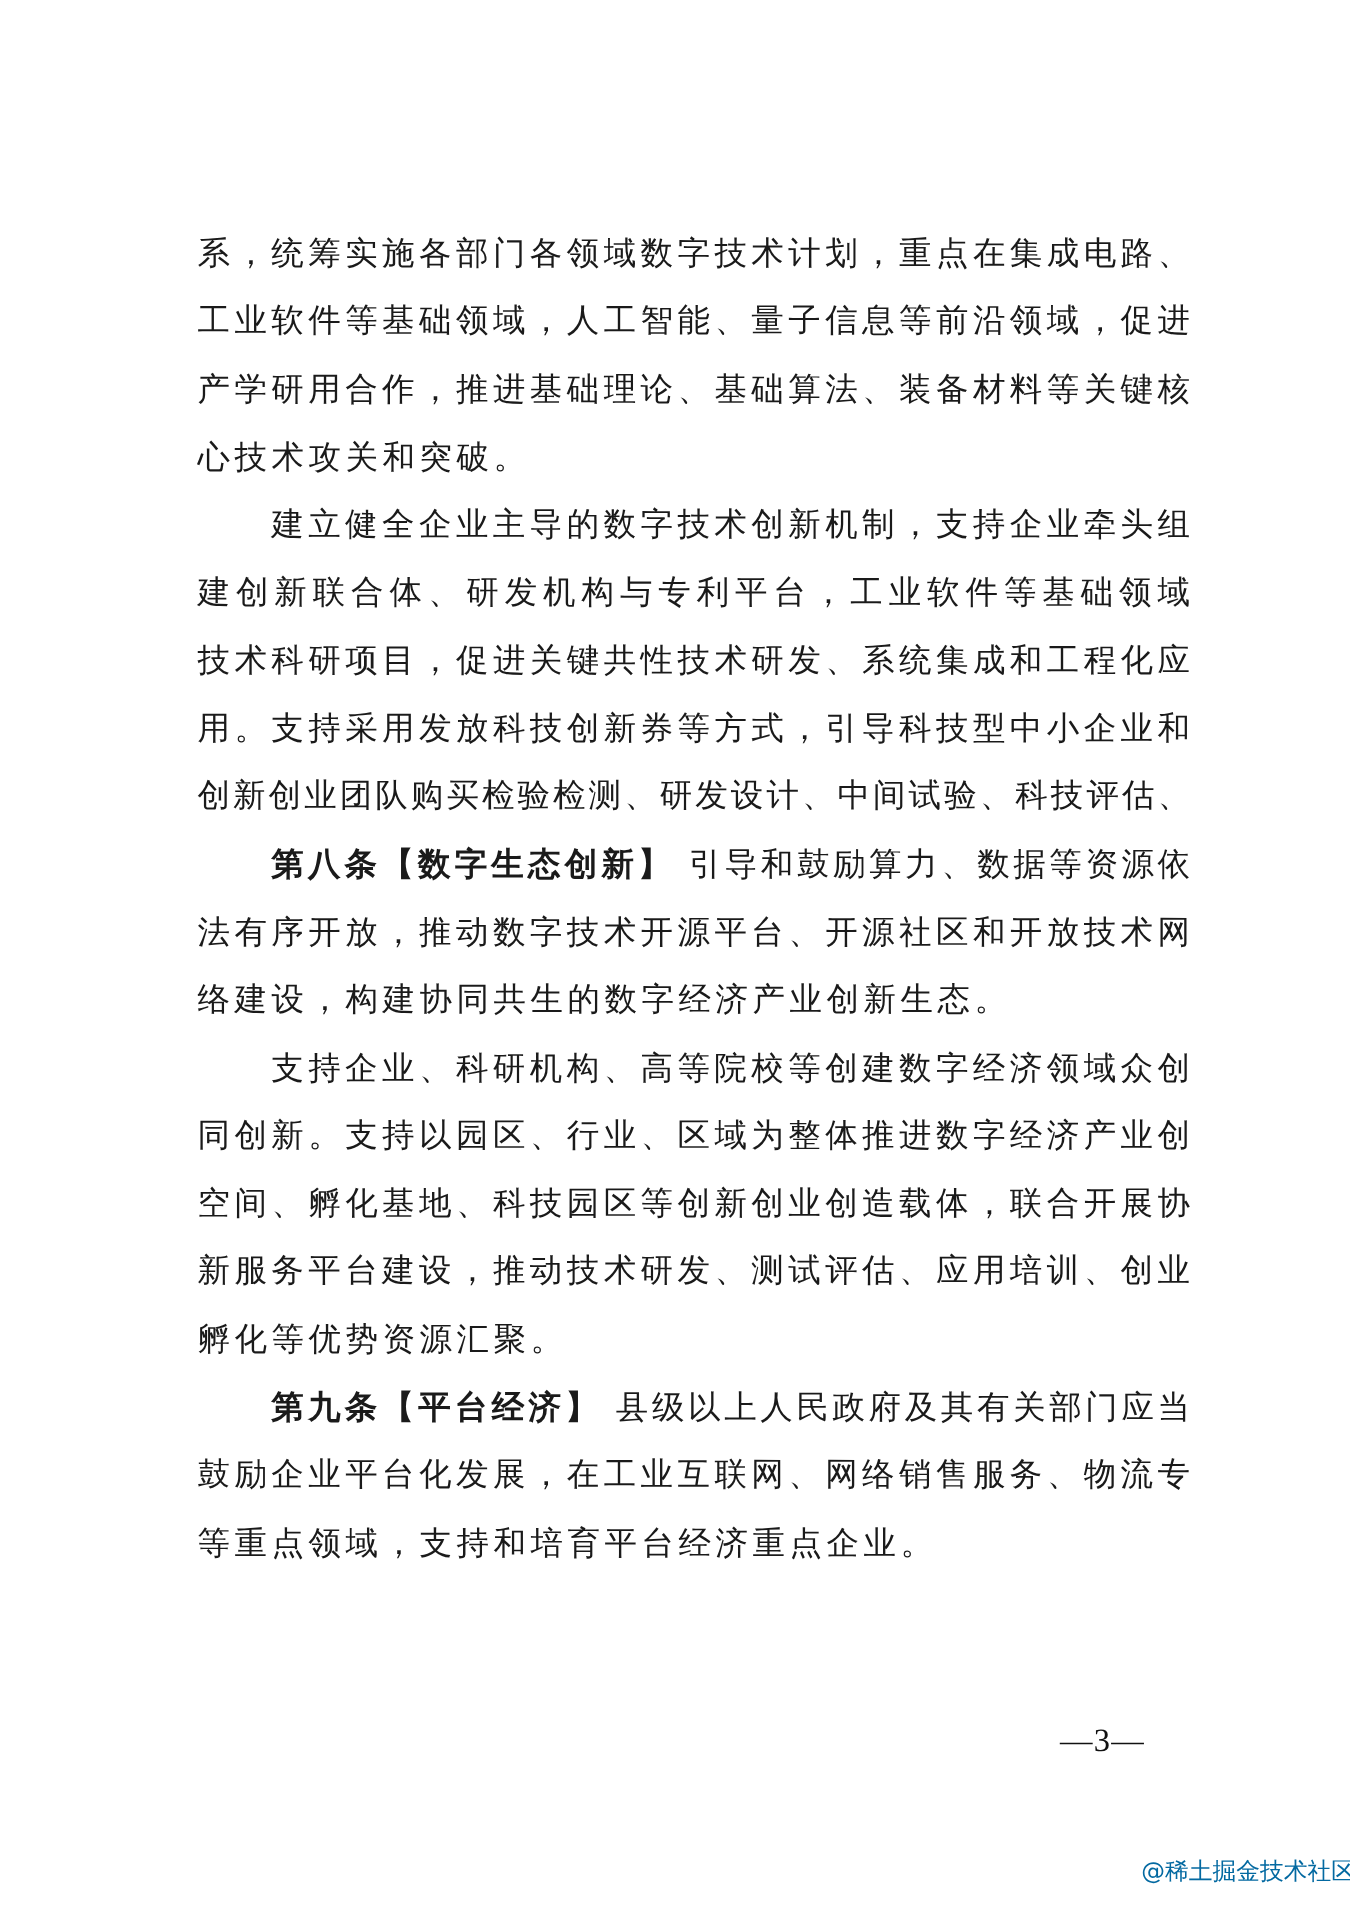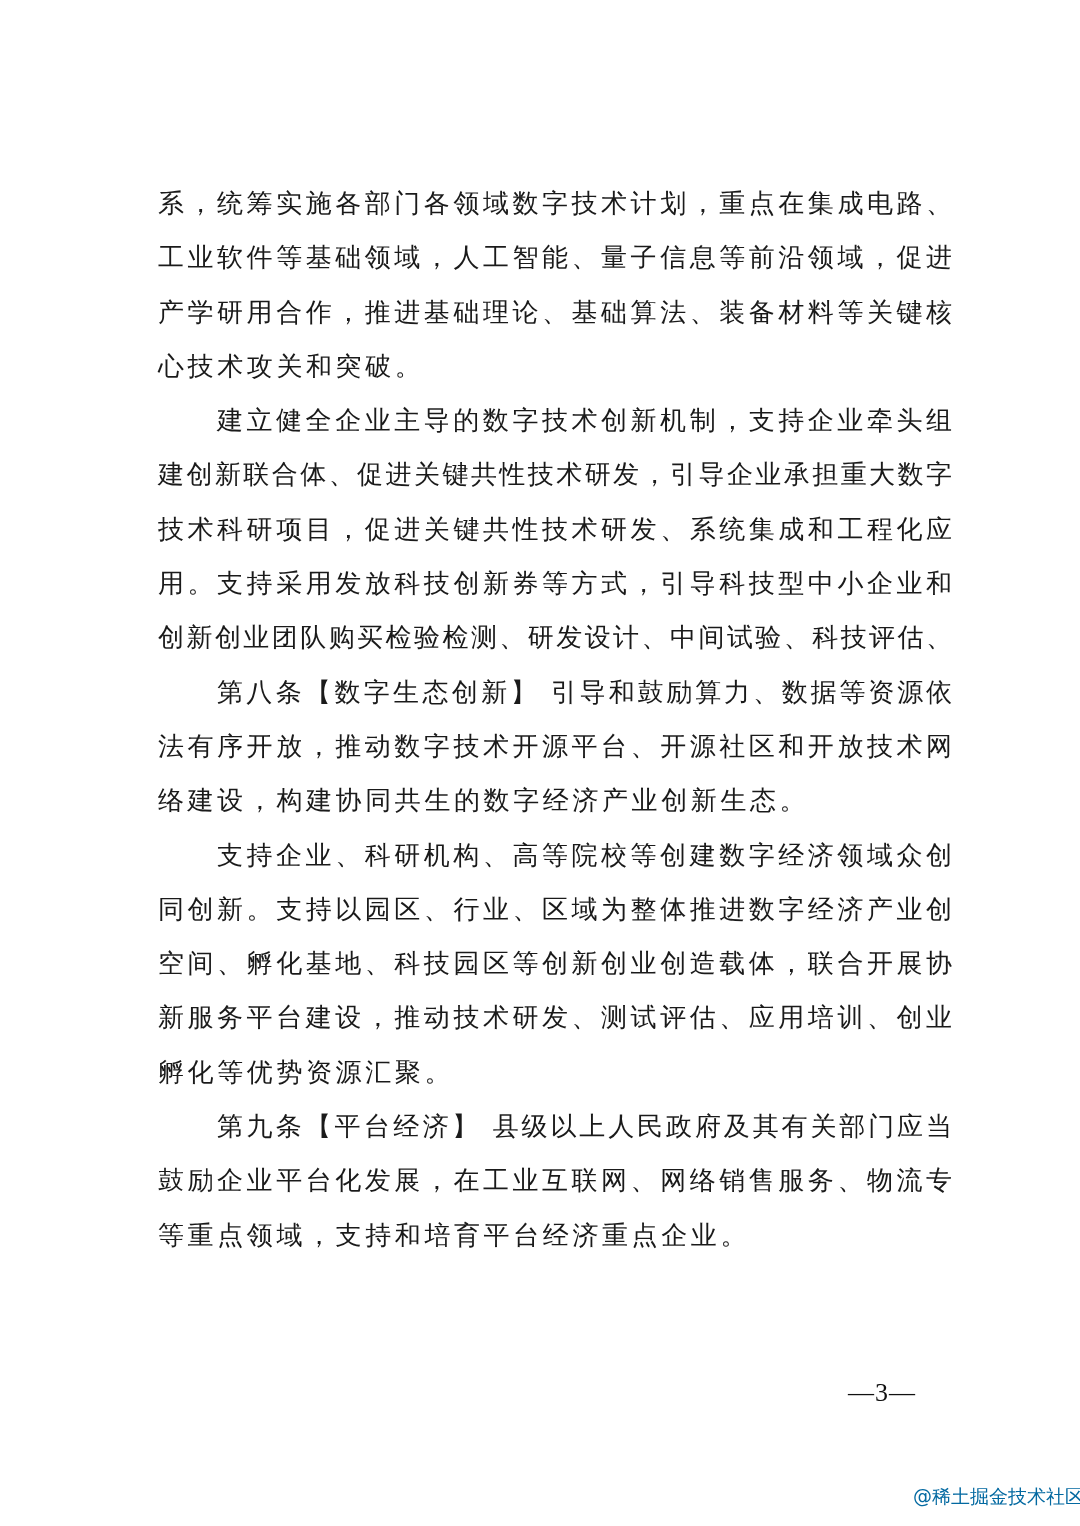--- a/index.html
+++ b/index.html
@@ -39,21 +39,21 @@
       letter-spacing: 0;
     }
     .line.last {
       text-align-last: left;
       letter-spacing: 3.6px;
     }
     .line.indent {
       padding-left: 59px;
     }
     .bold {
-      font-weight: normal;
+      font-weight: bold;
       font-family: "DejaVu Sans", "Liberation Sans", sans-serif;
       letter-spacing: 0.5px;
     }
     .page-number {
       position: absolute;
       left: 836px;
       top: 1378px;
       font-family: "Liberation Serif", "DejaVu Serif", serif;
       font-size: 26px;
       color: #111111;
@@ -76,21 +76,21 @@
 
     <div>
       <span class="line">系，统筹实施各部门各领域数字技术计划，重点在集成电路、</span>
       <span class="line">工业软件等基础领域，人工智能、量子信息等前沿领域，促进</span>
       <span class="line">产学研用合作，推进基础理论、基础算法、装备材料等关键核</span>
       <span class="line last">心技术攻关和突破。</span>
     </div>
 
     <div>
       <span class="line indent">建立健全企业主导的数字技术创新机制，支持企业牵头组</span>
-      <span class="line">建创新联合体、促进关键共性技术研发，引导企业承担重大数字</span>
+      <span class="line">建创新联合体、研发机构与专利平台，工业软件等基础领域</span>
       <span class="line">技术科研项目，促进关键共性技术研发、系统集成和工程化应</span>
       <span class="line">用。支持采用发放科技创新券等方式，引导科技型中小企业和</span>
       <span class="line">创新创业团队购买检验检测、研发设计、中间试验、科技评估、</span>
     </div>
 
     <div>
       <span class="line indent"><span class="bold">第八条【数字生态创新】</span> <span>引导和鼓励算力、数据等资源依</span></span>
       <span class="line">法有序开放，推动数字技术开源平台、开源社区和开放技术网</span>
       <span class="line last">络建设，构建协同共生的数字经济产业创新生态。</span>
     </div>

